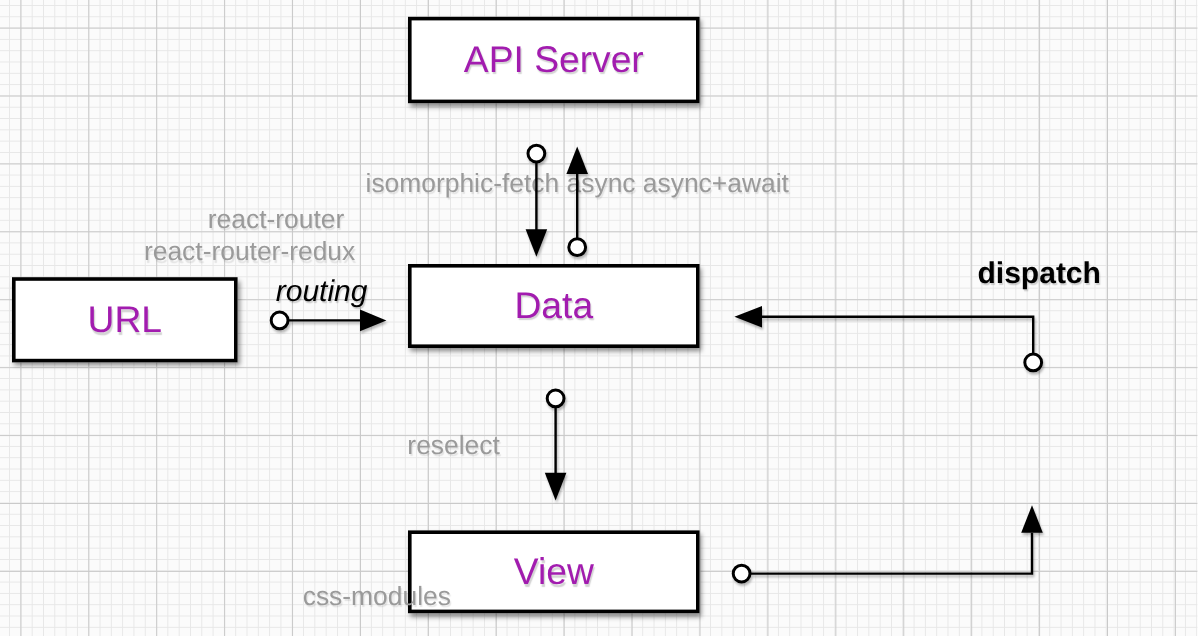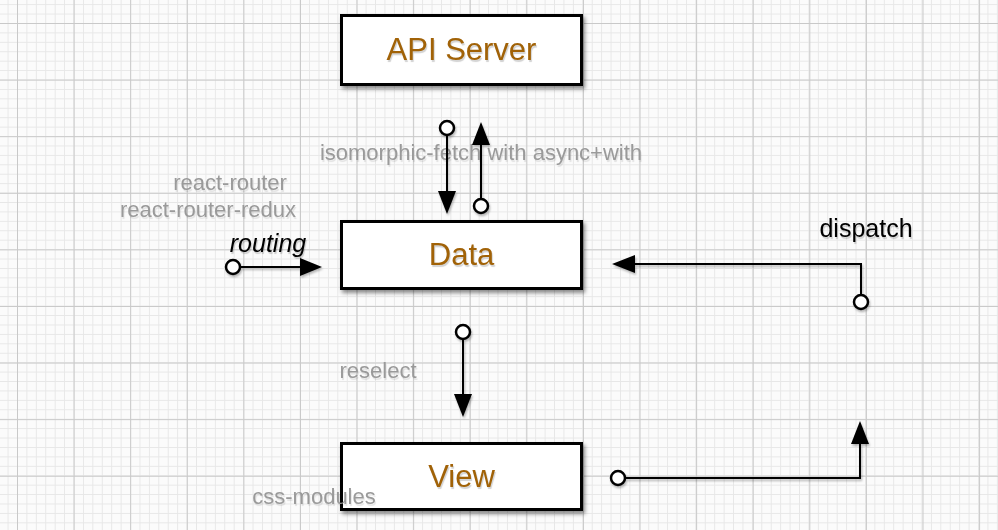--- a/index.html
+++ b/index.html
@@ -32,21 +32,21 @@
     position: absolute;
     z-index: 1;
     box-sizing: border-box;
     background: #ffffff;
     border: 3px solid #000000;
     box-shadow: 2px 3px 4px rgba(0, 0, 0, 0.45);
     display: flex;
     align-items: center;
     justify-content: center;
     font-size: 31px;
-    color: #a16207;
+    color: #a21caf;
     text-shadow: 1px 2px 1px rgba(0, 0, 0, 0.18);
     white-space: nowrap;
   }
 
   .lbl {
     position: absolute;
     z-index: 2;
     transform: translate(-50%, -50%);
     white-space: nowrap;
     line-height: 1;
@@ -73,36 +73,37 @@
   svg.arrows .head   { fill: #000000; stroke: none; }
   svg.arrows .dot    { fill: #ffffff; stroke: #000000; stroke-width: 2.5; }
 </style>
 </head>
 <body>
 
 <div class="canvas">
 
   <div class="node" style="left:340px; top:14px;  width:243px; height:72px;">API Server</div>
 
+  <div class="node" style="left:10px;  top:231px; width:188px; height:71px;">URL</div>
 
   <div class="node" style="left:340px; top:220px; width:243px; height:70px;">Data</div>
 
 
   <div class="node" style="left:340px; top:442px; width:243px; height:69px;">View</div>
 
-  <div class="lbl muted" style="left:481px; top:153px;">isomorphic-fetch with async+with</div>
+  <div class="lbl muted" style="left:481px; top:153px;">isomorphic-fetch async async+await</div>
 
   <div class="lbl muted" style="left:230px; top:183px;">react-router</div>
 
   <div class="lbl muted" style="left:208px; top:210px;">react-router-redux</div>
 
   <div class="lbl strong" style="left:268px; top:243px;font-style:italic;">routing</div>
 
 
-  <div class="lbl strong" style="left:866px; top:228px;">dispatch</div>
+  <div class="lbl strong" style="left:866px; top:228px;font-weight:bold;">dispatch</div>
 
   <div class="lbl muted" style="left:378px; top:371px;">reselect</div>
 
   <div class="lbl muted" style="left:306px; top:497px;padding-left:16px;">css-modules</div>
 
   <svg class="arrows" width="998" height="530" viewBox="0 0 998 530">
 
     <g>
       <circle class="dot" cx="447" cy="128" r="7"></circle>
       <line class="stroke" x1="447" y1="135" x2="447" y2="193"></line>

